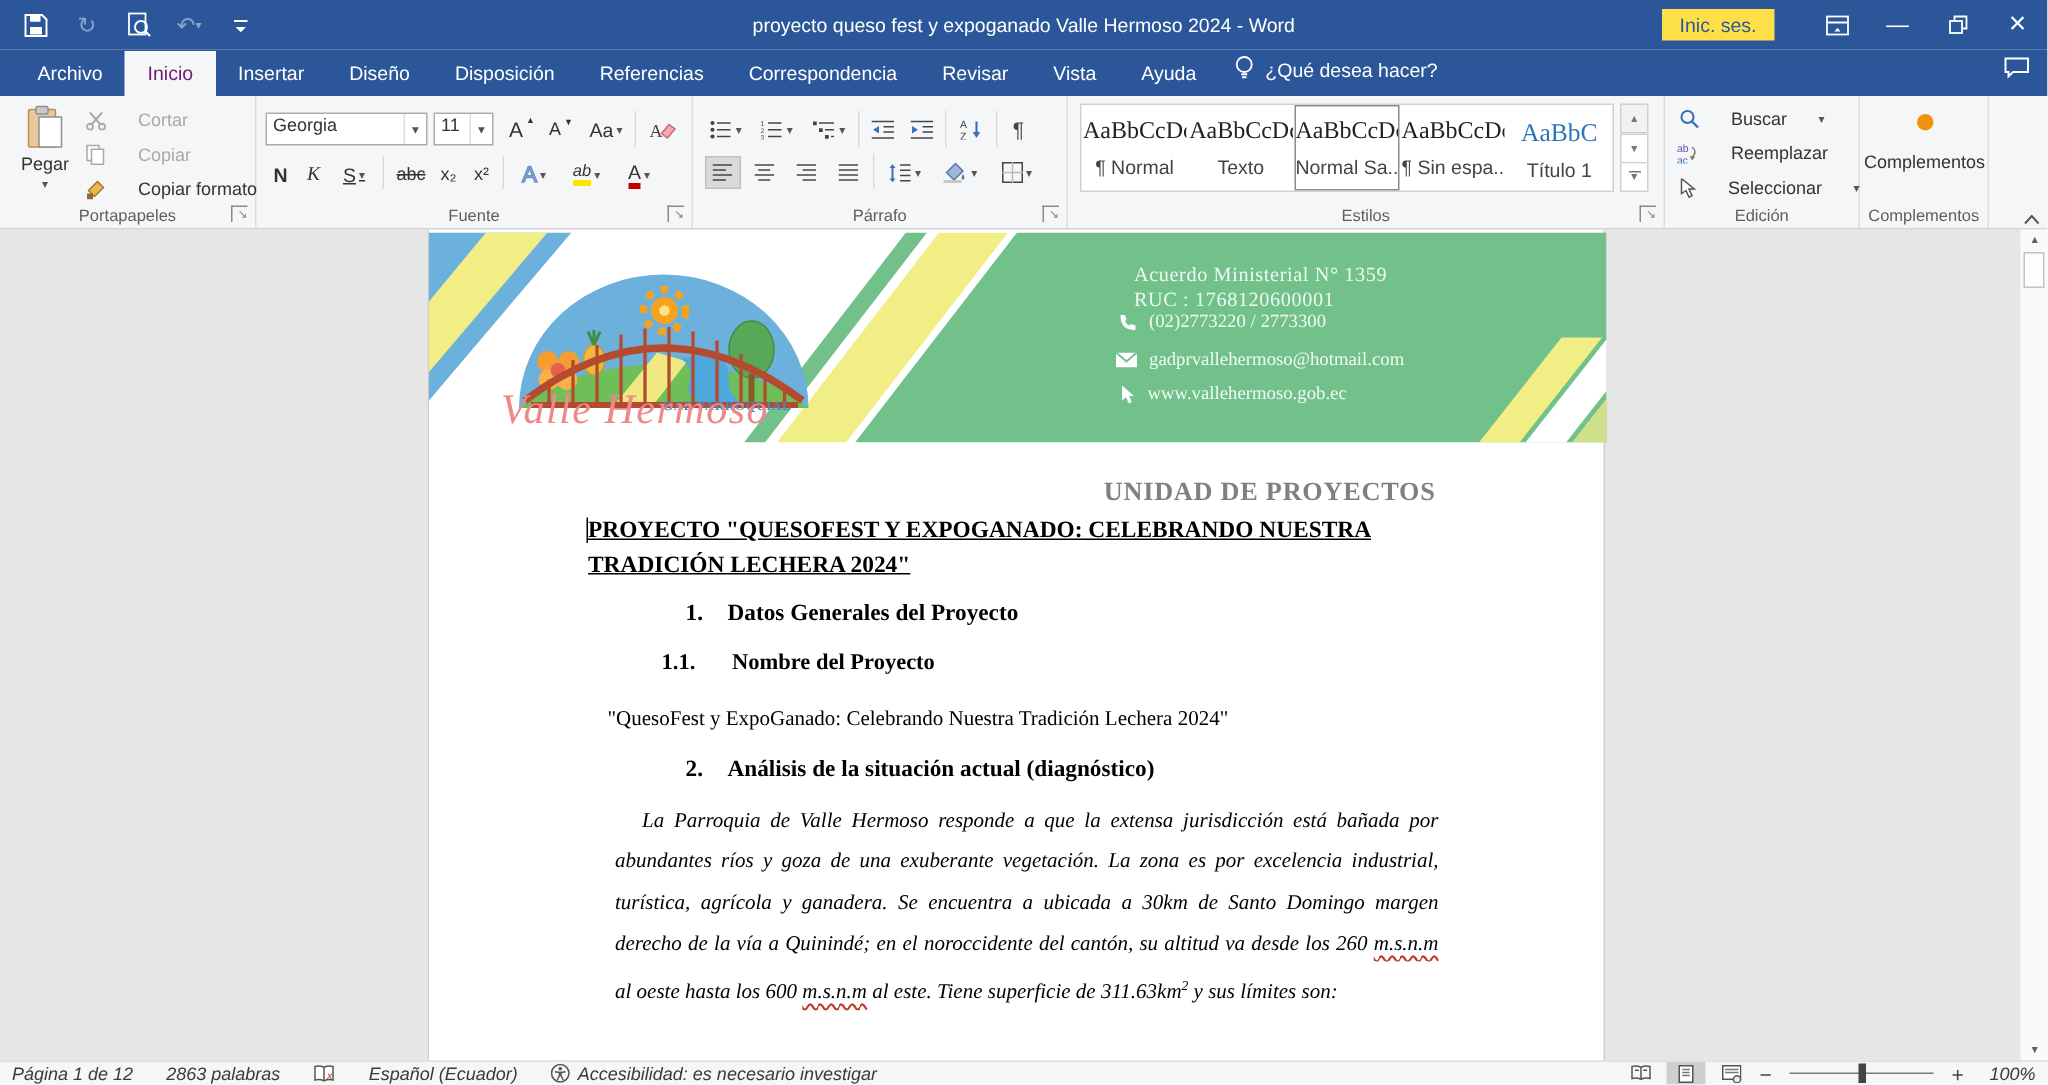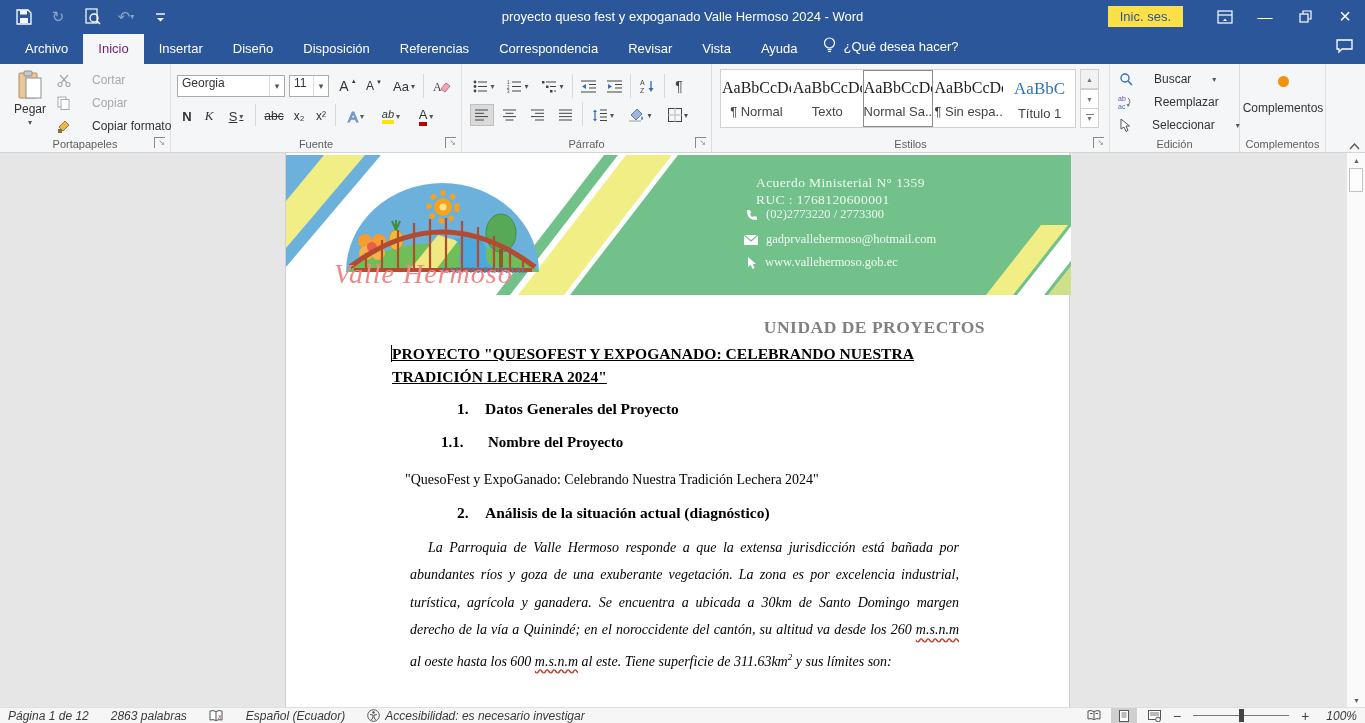--- a/index.html
+++ b/index.html
@@ -51,21 +51,21 @@
   .gsbtn.white { background:#fff; }
 
   
   .docarea { position:absolute; top:153px; left:0; width:1346px; height:554px; overflow:hidden; }
   .page { position:absolute; left:285px; top:0; width:785px; height:700px; background:#fff; border-left:1px solid #cfcfcf; border-right:1px solid #cfcfcf; font-family:"Liberation Serif", serif; color:#000; }
   .letterhead { position:absolute; left:0; top:2px; width:785px; height:140px; }
   .lh-text { position:absolute; color:#eefaf0; font-size:13.5px; letter-spacing:.4px; }
   .lh-contact { position:absolute; color:#f0faf2; font-size:12.5px; display:flex; align-items:center; gap:8px; }
   .gadtxt { position:absolute; left:156px; top:110px; font-size:8.5px; font-weight:bold; color:#4a86c8; letter-spacing:.5px; }
   .vhtxt { position:absolute; left:48px; top:103px; font-style:italic; font-size:28px; color:#ef8888; letter-spacing:1px; font-family:"Liberation Serif", serif; }
-  .unit-h { position:absolute; top:164px; left:0; width:100%; padding-right:84px; text-align:right; font-weight:bold; font-size:17.5px; color:#808080; letter-spacing:.5px; }
+  .unit-h { position:absolute; top:164px; left:0; width:100%; padding-right:112px; text-align:right; font-weight:bold; font-size:17.5px; color:#808080; letter-spacing:.5px; }
   .maintitle { position:absolute; top:190px; left:106px; width:572px; font-weight:bold; font-size:15.6px; line-height:22.5px; text-decoration:underline; }
   .caret { position:absolute; left:105px; top:192px; width:1px; height:17px; background:#000; }
   .dhead { position:absolute; left:0; width:100%; display:flex; font-weight:bold; font-size:15.5px; }
   .dnum { text-align:left; }
   .quote { position:absolute; left:119px; top:319px; font-size:14px; }
   .bodypara { position:absolute; left:124px; top:381px; width:549px; font-size:14px; line-height:27.4px; text-align:justify; text-indent:18px;font-style:italic; }
   .squiggle { text-decoration:underline wavy #c0392b; text-decoration-skip-ink:none; text-underline-offset:3px; }
   sup { font-size:9px; }
 
   

